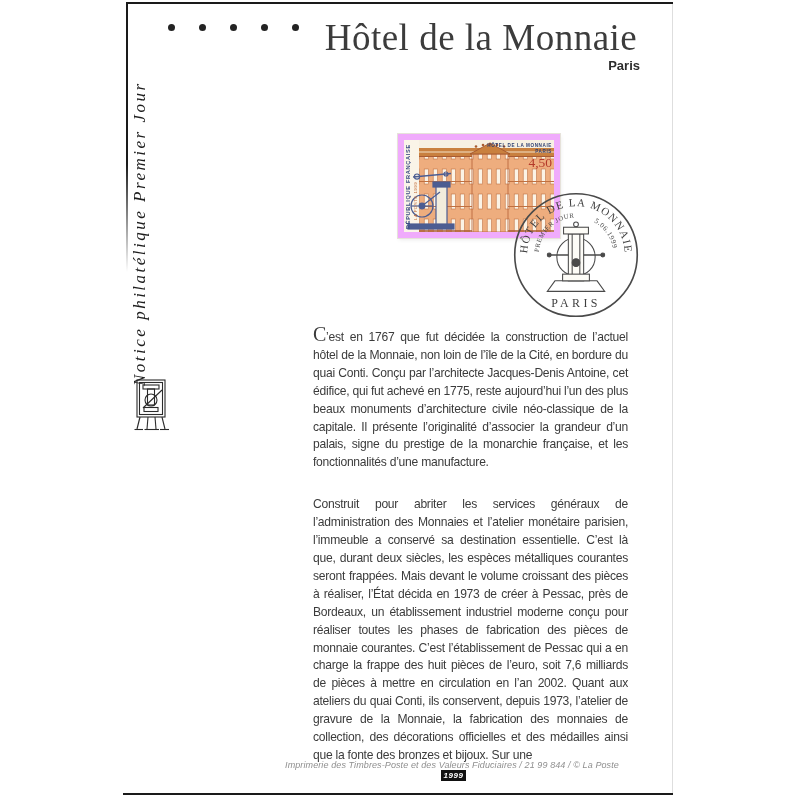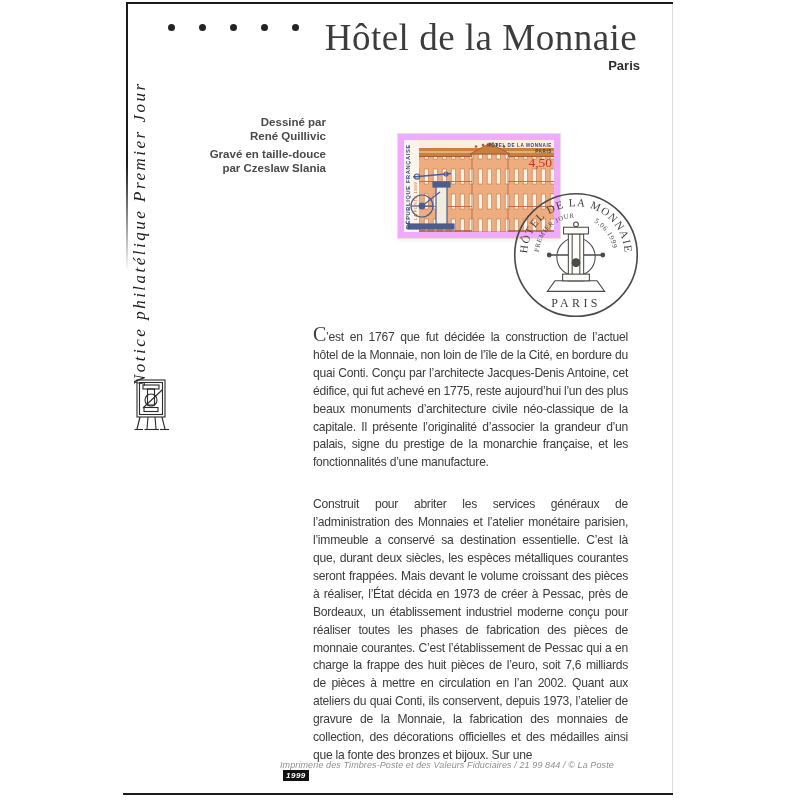--- a/index.html
+++ b/index.html
@@ -61,21 +61,21 @@
     color:#3b3b3b; text-align:justify;
   }
   .body-text p + p { margin-top:24px; }
   .lead-initial {
     font-family:"Liberation Serif", serif; font-size:20px; line-height:1;
     color:#3b3b3b;
   }
 
   
   .footer {
-    position:absolute; left:280px; top:760px; width:344px; text-align:left;
+    position:absolute; left:280px; top:760px; width:344px; text-align:center;
     font-size:9px; font-style:italic; color:#8f8f8f; letter-spacing:0.1px;
   }
   .year-badge {
     display:inline-block; background:#111111; color:#ffffff;
     font-weight:bold; font-style:italic; font-size:8px;
     padding:1px 3px; margin-left:3px; letter-spacing:0.5px;
   }
 </style>
 </head>
 <body>
@@ -114,26 +114,20 @@
     <span class="dot"></span>
     <span class="dot"></span>
     <span class="dot"></span>
     <span class="dot"></span>
     <span class="dot"></span>
   </div>
 
   <div class="page-title">Hôtel de la Monnaie</div>
   <div class="page-subtitle">Paris</div>
 
-  <div class="credits">
-    <div>Dessiné par</div>
-    <div>René Quillivic</div>
-    <div class="pair2">Gravé en taille-douce</div>
-    <div>par Czeslaw Slania</div>
-  </div>
 
   <div class="stamp">
     <svg width="150" height="92" viewBox="0 0 150 92">
       <defs>
         <pattern id="win" width="9" height="25" patternUnits="userSpaceOnUse">
           <rect width="9" height="25" fill="#eead7e"></rect>
           <rect x="2.2" y="4" width="4.4" height="15" fill="#fbf3e6" stroke="#c07040" stroke-width="0.6"></rect>
         </pattern>
       </defs>
 

